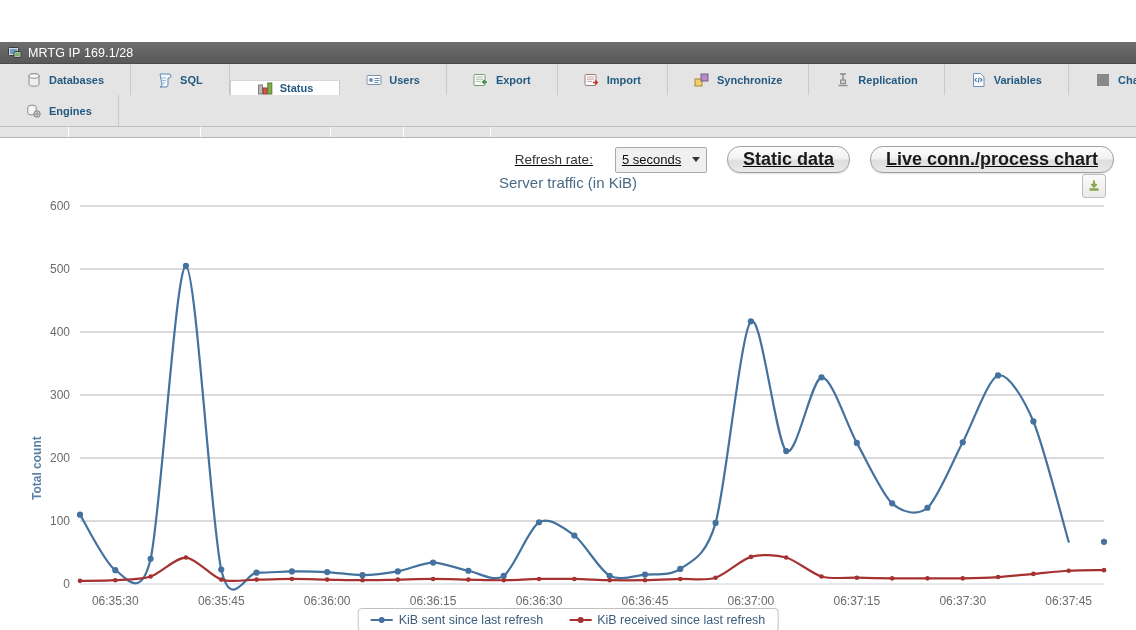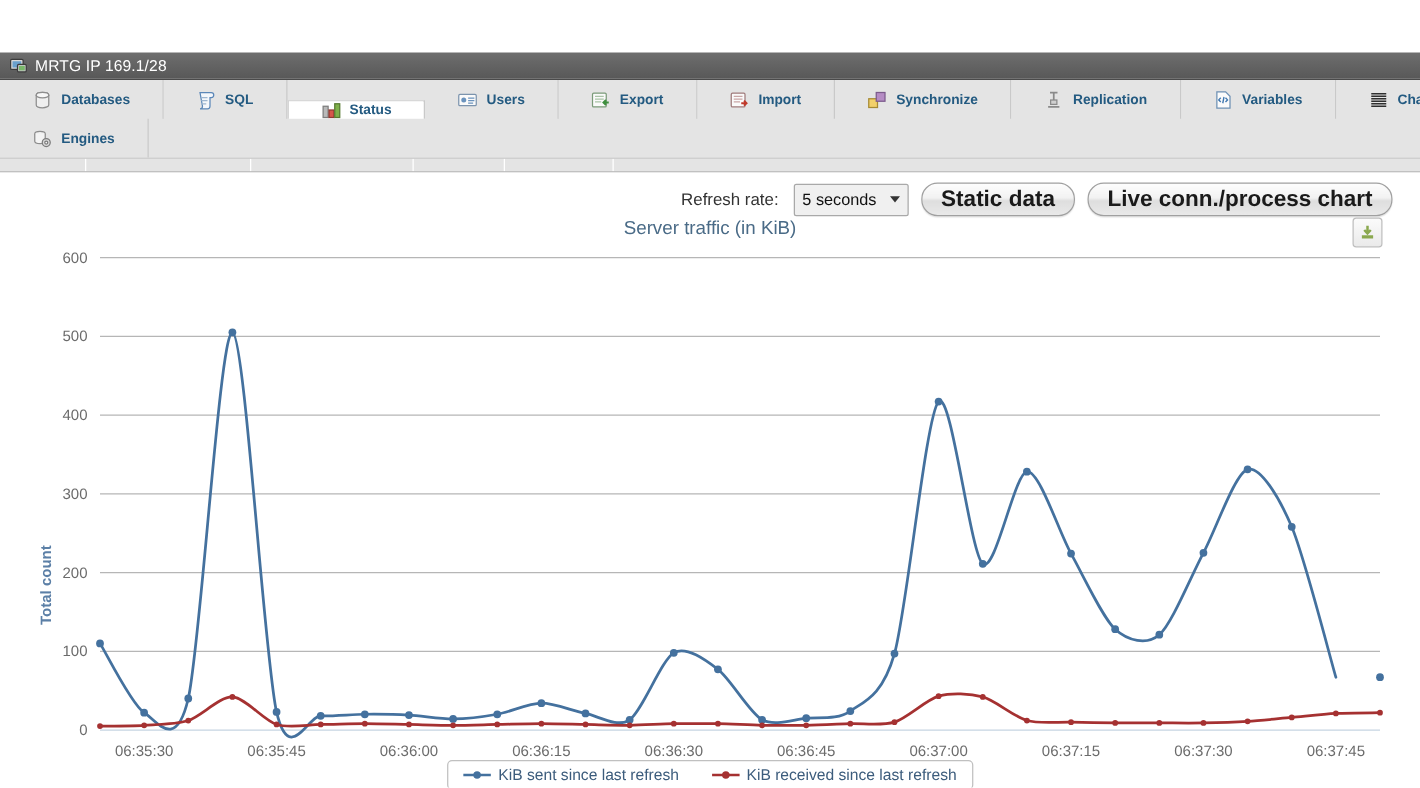--- a/index.html
+++ b/index.html
@@ -105,24 +105,25 @@
   .content {
     position: relative;
     background: #ffffff;
     height: 530px;
   }
 
   .toolbar {
     display: flex;
     align-items: center;
     justify-content: flex-end;
-    gap: 10px;
+    gap: 20px;
     padding: 11px 22px 0 0;
     height: 32px;
     box-sizing: border-box;
+    text-decoration: underline;
   }
   .toolbar .rr-label {
     color: #333;
     font-size: 13.5px;
     margin-right: 2px;
   }
   .selectbox {
     position: relative;
     border: 1px solid #a9a9a9;
     background: #f0f0f0;

